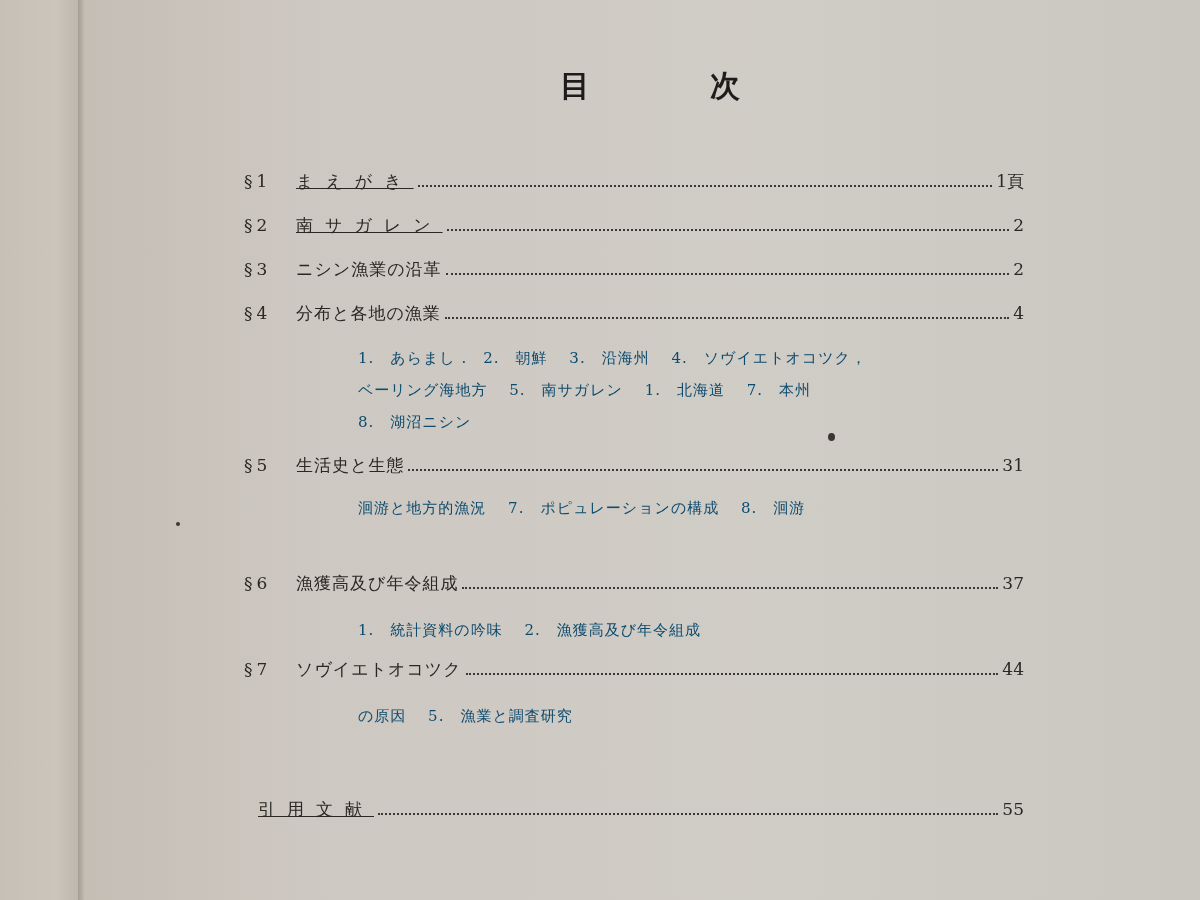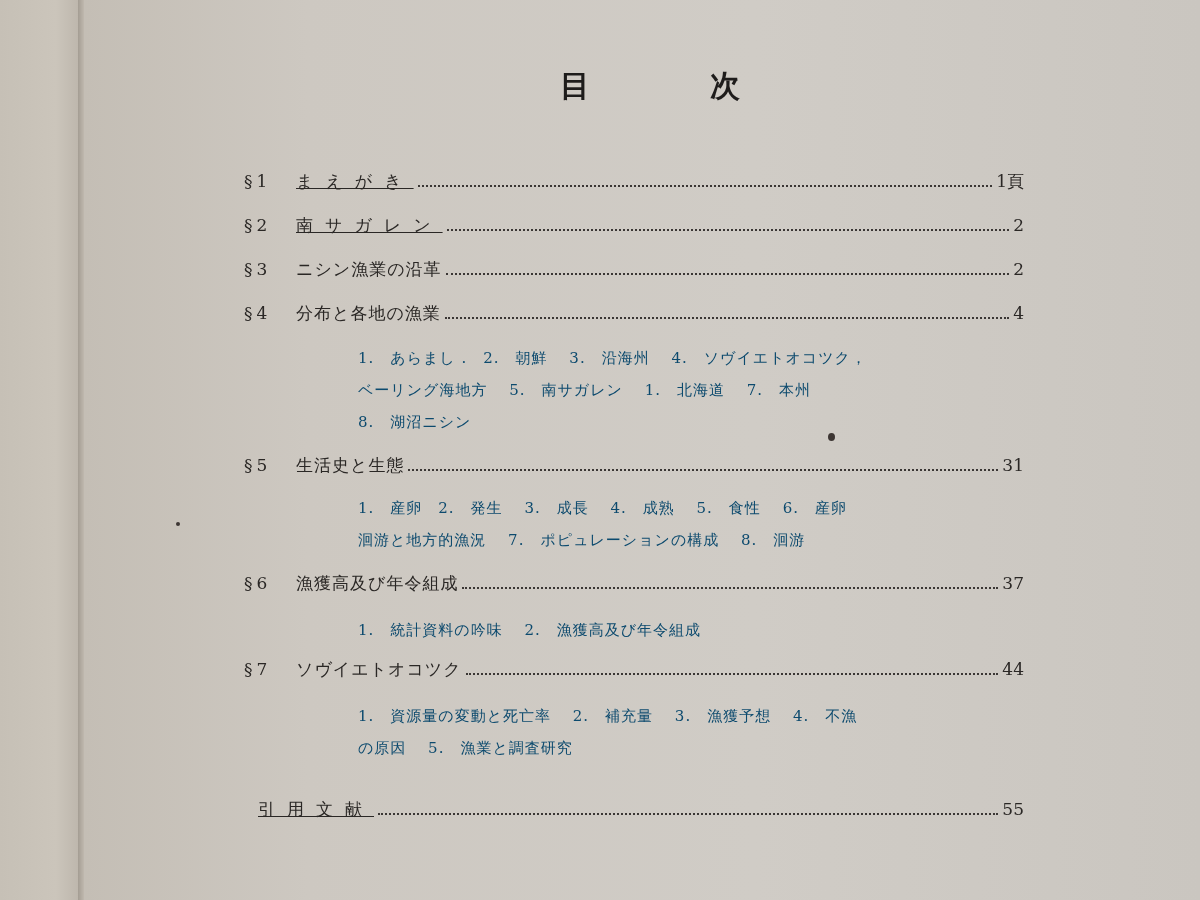--- a/index.html
+++ b/index.html
@@ -89,21 +89,20 @@
   </div>
 
   <div class="entry" style="top:454px">
     <span class="sec">§5</span>
     <span class="heading">生活史と生態</span>
     <span class="leader"></span>
     <span class="page">31</span>
   </div>
 
   <div class="sub" style="top:492px">
-    <div>1.　産卵　2.　発生　 3.　成長　 4.　成熟　 5.　食性　 6.　産卵</div>
     <div>洄游と地方的漁況　 7.　ポピュレーションの構成　 8.　洄游</div>
   </div>
 
   <div class="entry" style="top:572px">
     <span class="sec">§6</span>
     <span class="heading">漁獲高及び年令組成</span>
     <span class="leader"></span>
     <span class="page">37</span>
   </div>
 
@@ -112,21 +111,20 @@
   </div>
 
   <div class="entry" style="top:658px">
     <span class="sec">§7</span>
     <span class="heading">ソヴイエトオコツク</span>
     <span class="leader"></span>
     <span class="page">44</span>
   </div>
 
   <div class="sub" style="top:700px">
-    <div>1.　資源量の変動と死亡率　 2.　補充量　 3.　漁獲予想　 4.　不漁</div>
     <div>の原因　 5.　漁業と調査研究</div>
   </div>
 
   <div class="entry" style="top:798px; left:14px; width:766px">
     <span class="heading spaced">引用文献</span>
     <span class="leader"></span>
     <span class="page">55</span>
   </div>
 </div>
 

